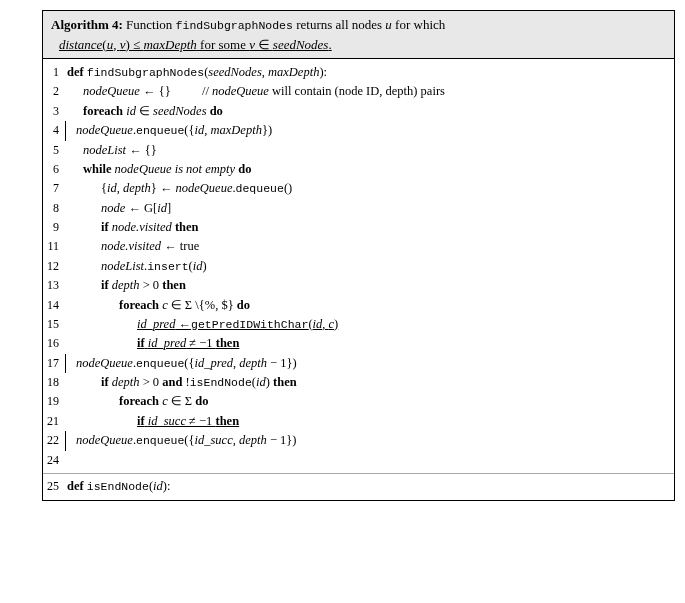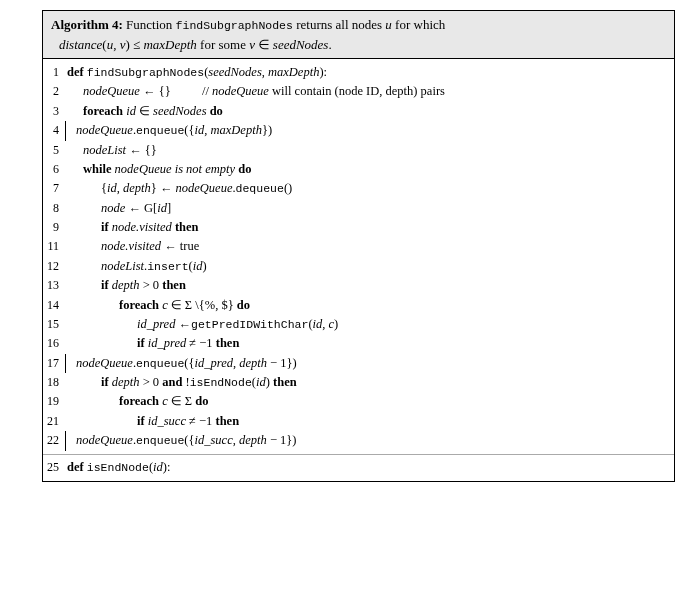--- a/index.html
+++ b/index.html
@@ -62,21 +62,21 @@
     .it {
       font-style: italic;
     }
     .tt {
       font-family: 'Courier New', Courier, monospace;
       font-size: 11.5px;
     }
     .indent1 { padding-left: 18px; }
     .indent2 { padding-left: 36px; }
     .indent3 { padding-left: 54px; }
-    .indent4 { padding-left: 72px; }
+    .indent4 { padding-left: 72px; text-decoration: underline; }
     .indent5 { padding-left: 90px; }
     .bar-left {
       border-left: 1.5px solid #000;
       padding-left: 10px;
       margin-left: 0px;
     }
     .divider-line {
       border-top: 1px solid #aaa;
       margin: 3px 0;
     }
@@ -89,21 +89,21 @@
     }
   </style>
 </head>
 <body>
 
 <div class="algorithm-box">
   <div class="algorithm-header">
     <span class="algo-title">Algorithm 4:</span>
     <span> Function <span style="font-family:'Courier New',Courier,monospace;font-size:11.5px;">findSubgraphNodes</span> returns all nodes <span style="font-style:italic;">u</span> for which</span>
     <br>
-    <span style="padding-left:8px;"><span style="font-style:italic;">distance</span>(<span style="font-style:italic;">u</span>, <span style="font-style:italic;">v</span>) ≤ <span style="font-style:italic;">maxDepth</span> for some <span style="font-style:italic;">v</span> ∈ <span style="font-style:italic;">seedNodes</span>.</span>
+    <span style="padding-left:8px;text-decoration:underline;"><span style="font-style:italic;">distance</span>(<span style="font-style:italic;">u</span>, <span style="font-style:italic;">v</span>) ≤ <span style="font-style:italic;">maxDepth</span> for some <span style="font-style:italic;">v</span> ∈ <span style="font-style:italic;">seedNodes</span>.</span>
   </div>
 
   <div class="algorithm-body">
 
     <div class="code-line">
       <span class="line-num">1</span>
       <span class="line-content">
         <span class="kw">def</span> <span class="tt">findSubgraphNodes</span>(<span class="it">seedNodes</span>, <span class="it">maxDepth</span>):
       </span>
     </div>
@@ -238,20 +238,23 @@
     </div>
 
     <div class="code-line">
       <span class="line-num">22</span>
       <span class="line-content indent5 bar-left">
         <span class="it">nodeQueue</span>.<span class="tt">enqueue</span>({<span class="it">id_succ</span>, <span class="it">depth</span> − 1})
       </span>
     </div>
 
 
+    <div class="code-line algo-line-empty">
+      <span class="line-num">24</span>
+    </div>
 
     <div class="divider-line"></div>
 
     <div class="code-line">
       <span class="line-num">25</span>
       <span class="line-content">
         <span class="kw">def</span> <span class="tt">isEndNode</span>(<span class="it">id</span>):
       </span>
     </div>
 

